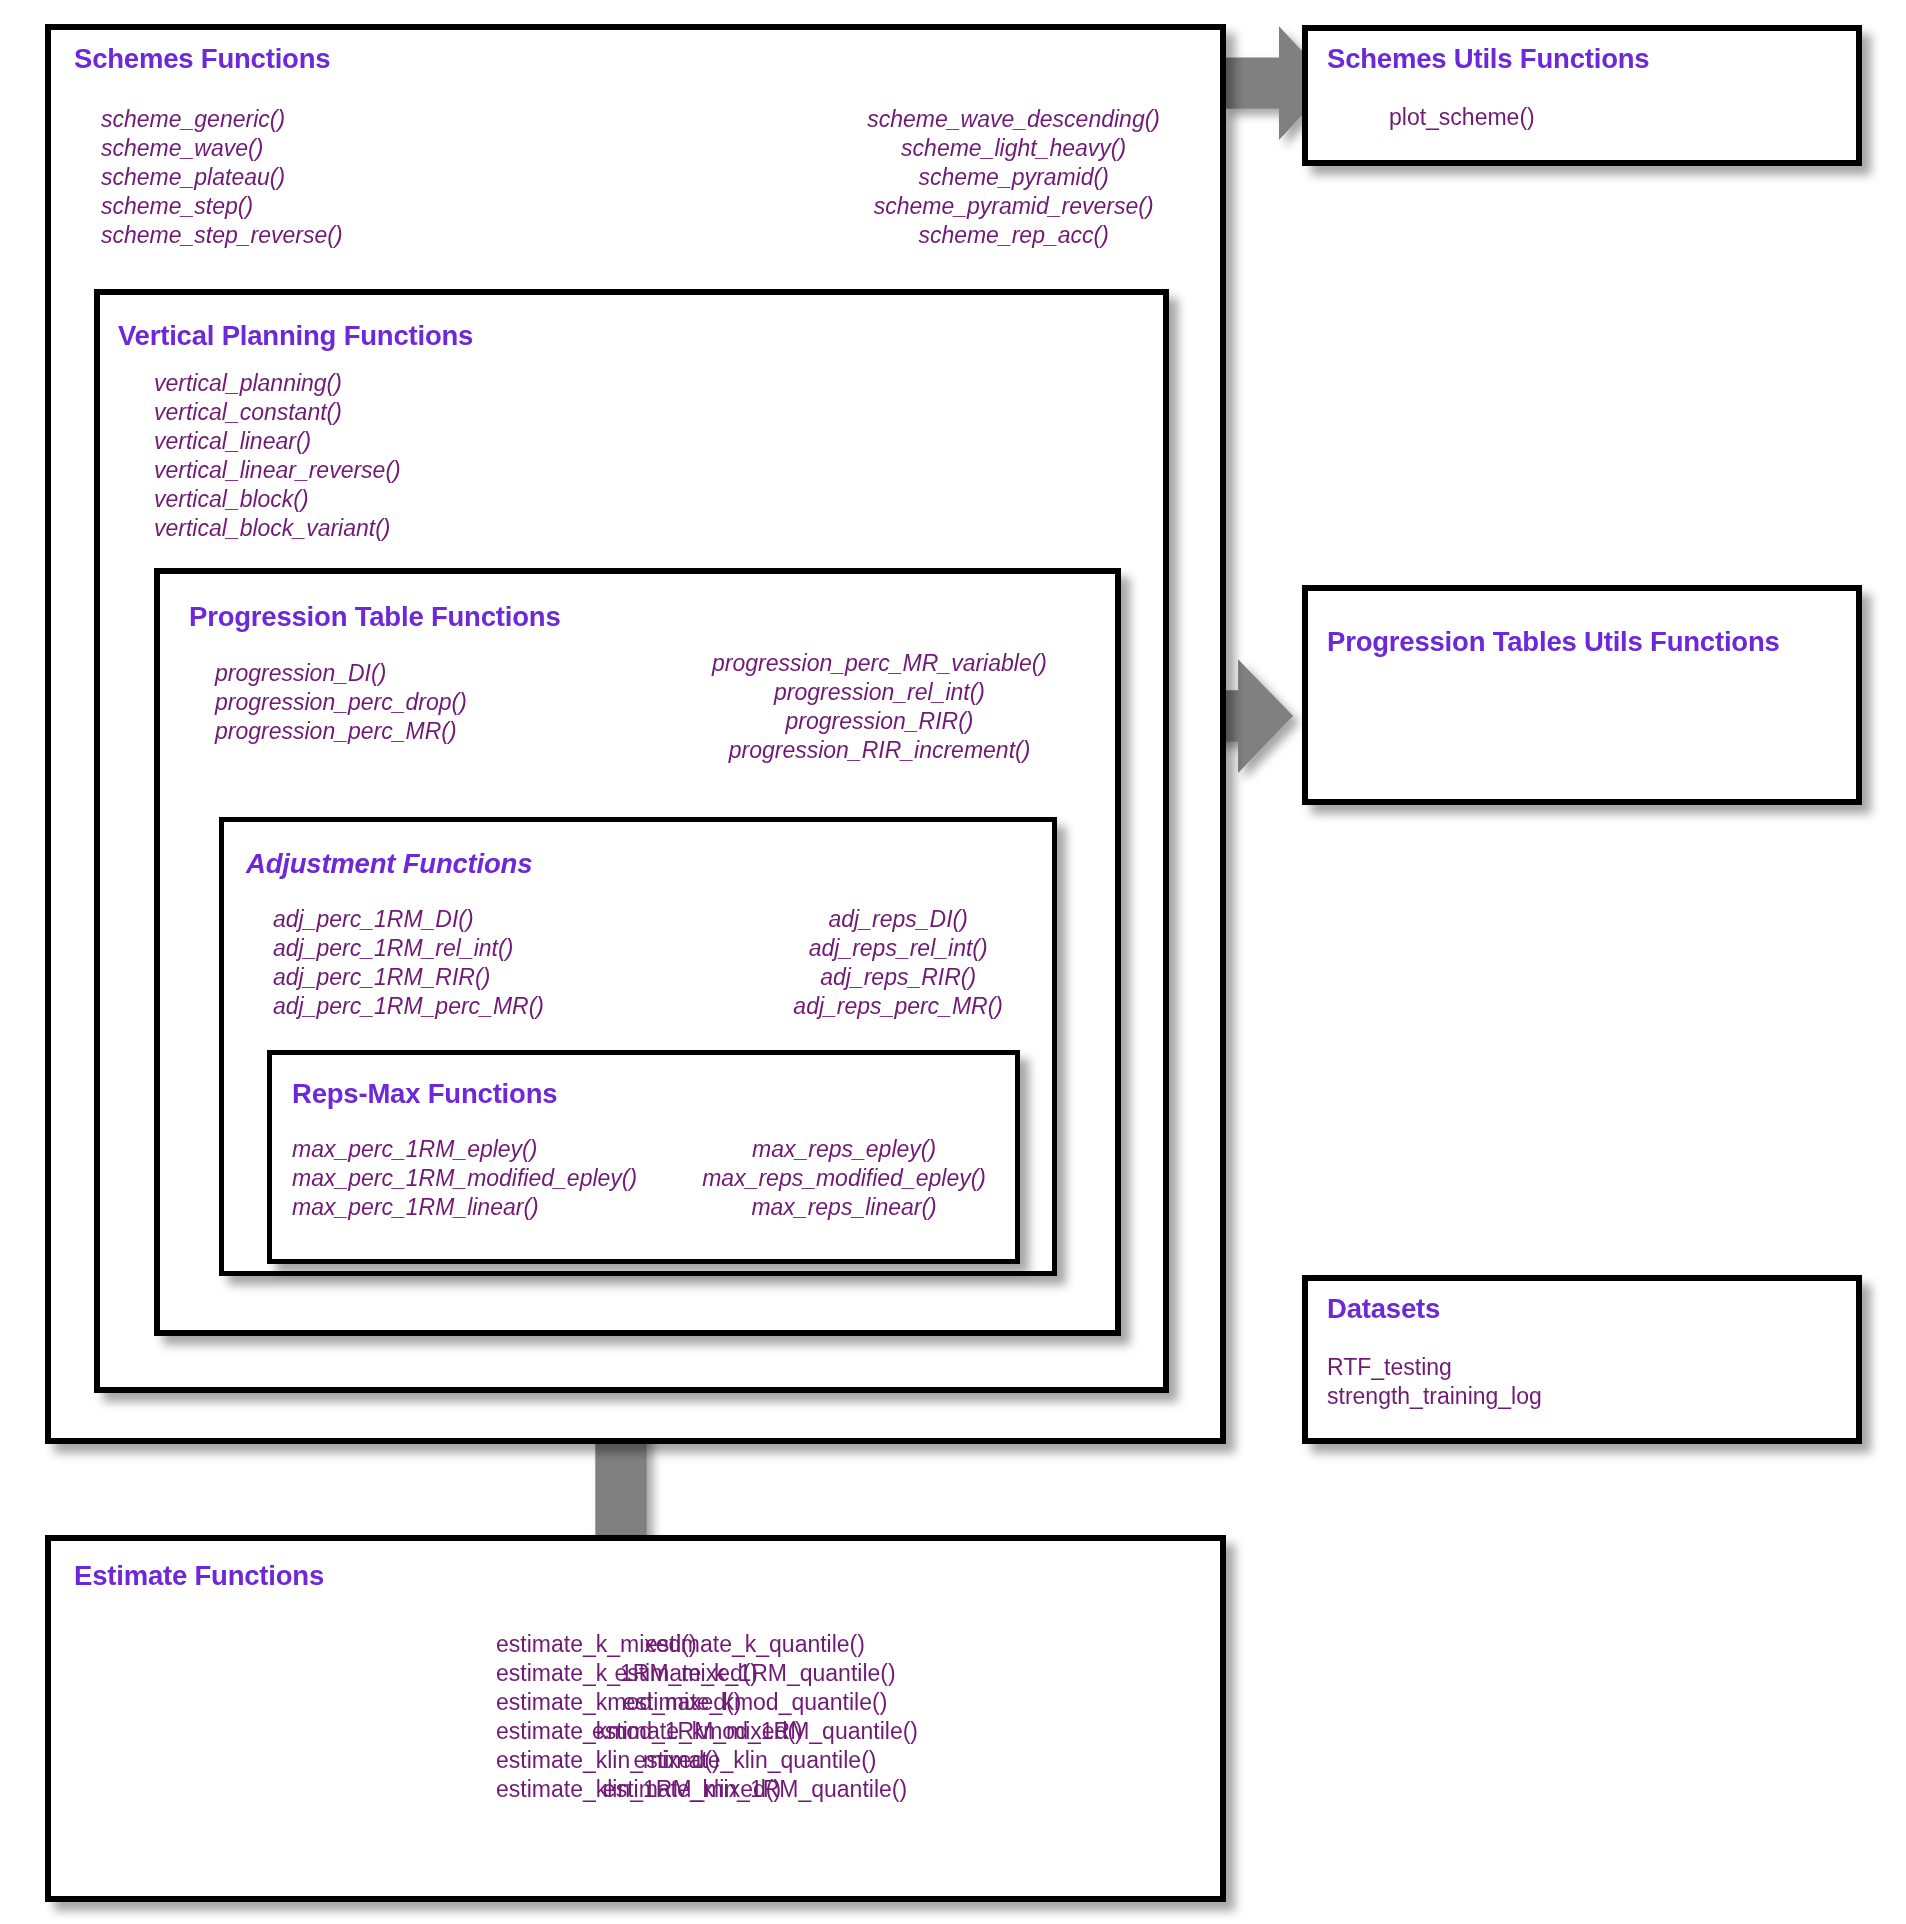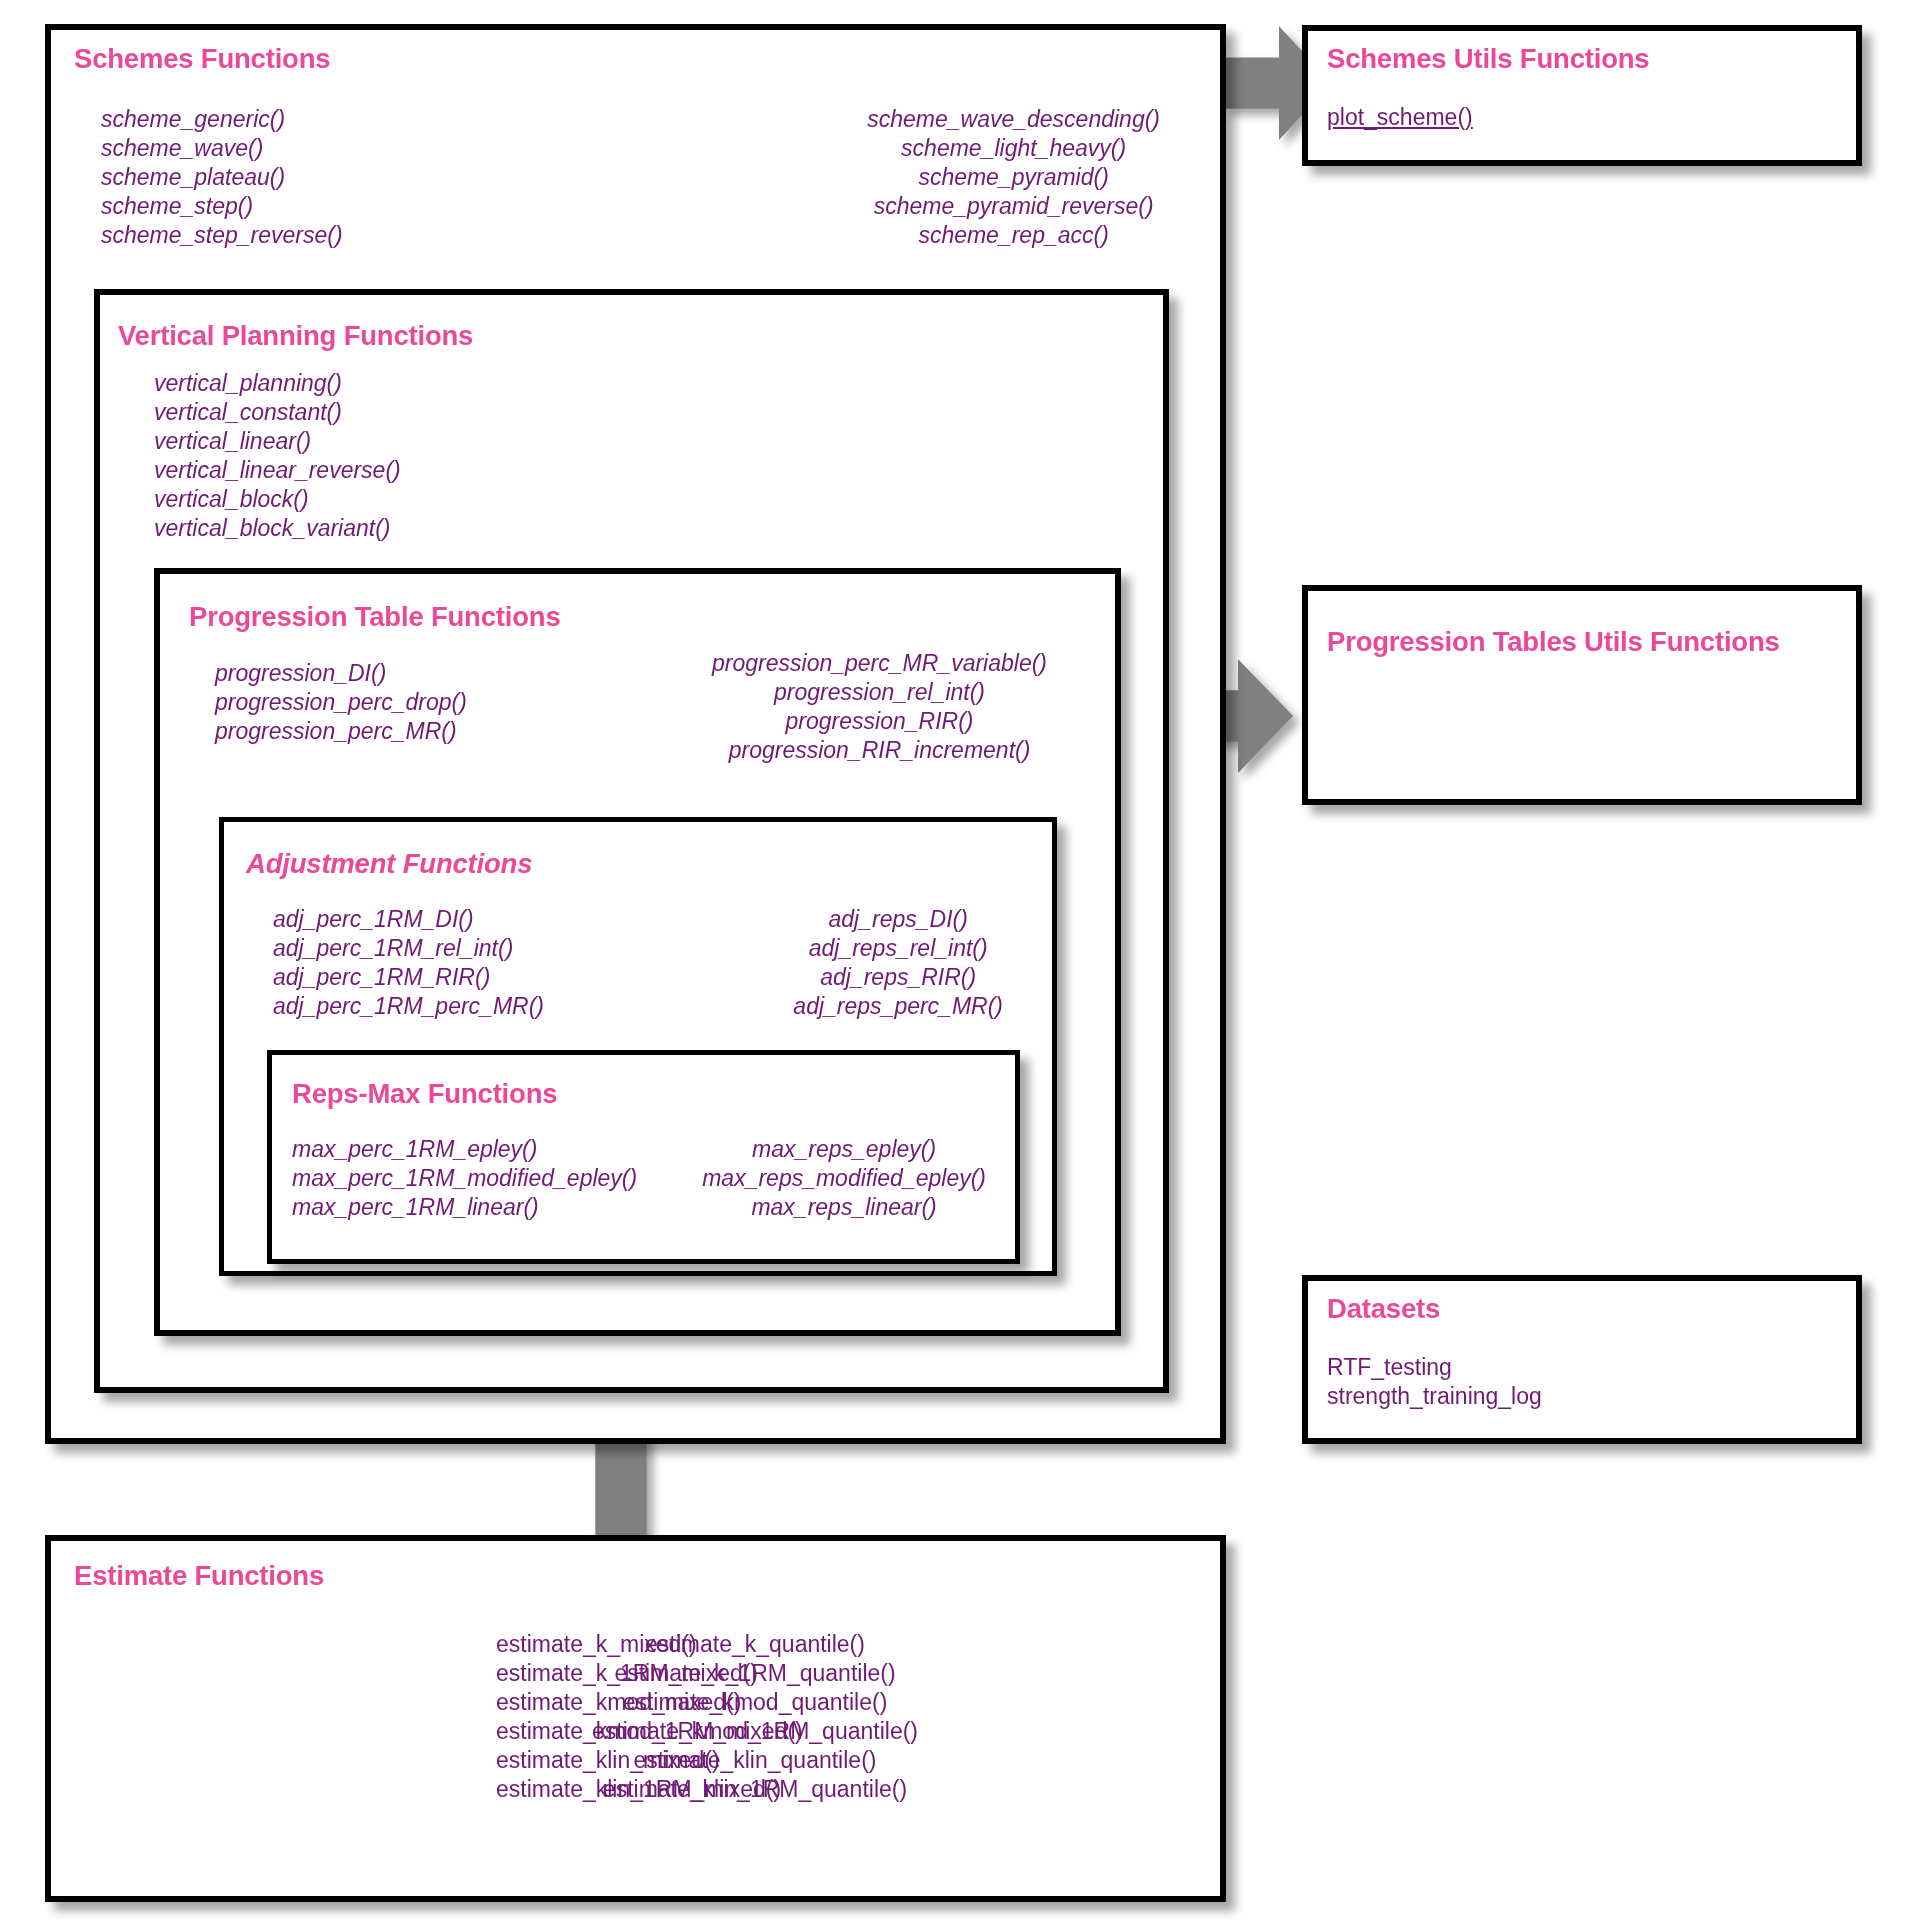--- a/index.html
+++ b/index.html
@@ -28,21 +28,21 @@
     border: 6.4px solid #000000;
     box-sizing: border-box;
     box-shadow: 9.2px 9.2px 9.2px rgba(0,0,0,0.35);
   }
 
   .box-title {
     position: absolute;
     font-weight: bold;
     font-size: 27.5px;
     letter-spacing: -0.2px;
-    color: #ec4899;
+    color: #6d28d9;
     white-space: nowrap;
   }
 
   
   .fn-col {
     position: absolute;
     font-style: italic;
     font-size: 23px;
     line-height: 29px;
     color: #701a75;
@@ -186,21 +186,21 @@
 
   <div class="fn-col right" style="right:920px; top:1135px;">
     <div>max_reps_epley()</div>
     <div>max_reps_modified_epley()</div>
     <div>max_reps_linear()</div>
   </div>
 
   <div class="box lvl2" style="left:1302px; top:25px; width:560px; height:141px;">
   </div>
   <div class="box-title" style="left:1327px; top:43px;">Schemes Utils Functions</div>
-  <div class="fn-col upright left" style="left:1327px; top:103px;text-decoration:underline;">
+  <div class="fn-col upright left" style="left:1389px; top:103px;">
     <div>plot_scheme()</div>
   </div>
 
   <div class="box lvl2" style="left:1302px; top:585px; width:560px; height:220px;">
   </div>
   <div class="box-title" style="left:1327px; top:603px;margin-top:23px;">Progression Tables Utils Functions</div>
 
   <div class="box lvl2" style="left:1302px; top:1275px; width:560px; height:169px;">
   </div>
   <div class="box-title" style="left:1327px; top:1293px;">Datasets</div>

